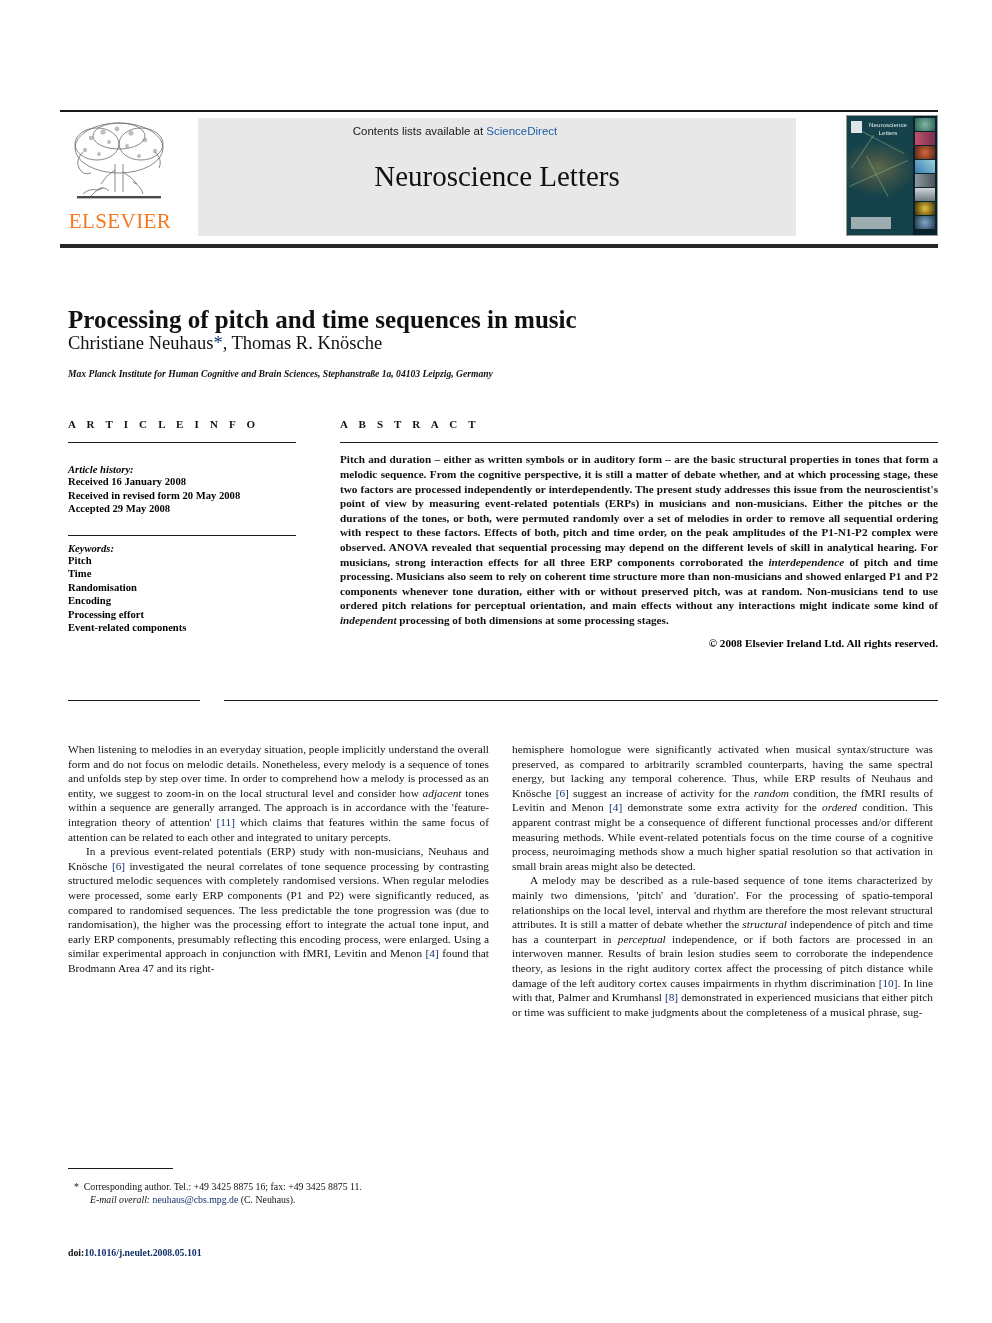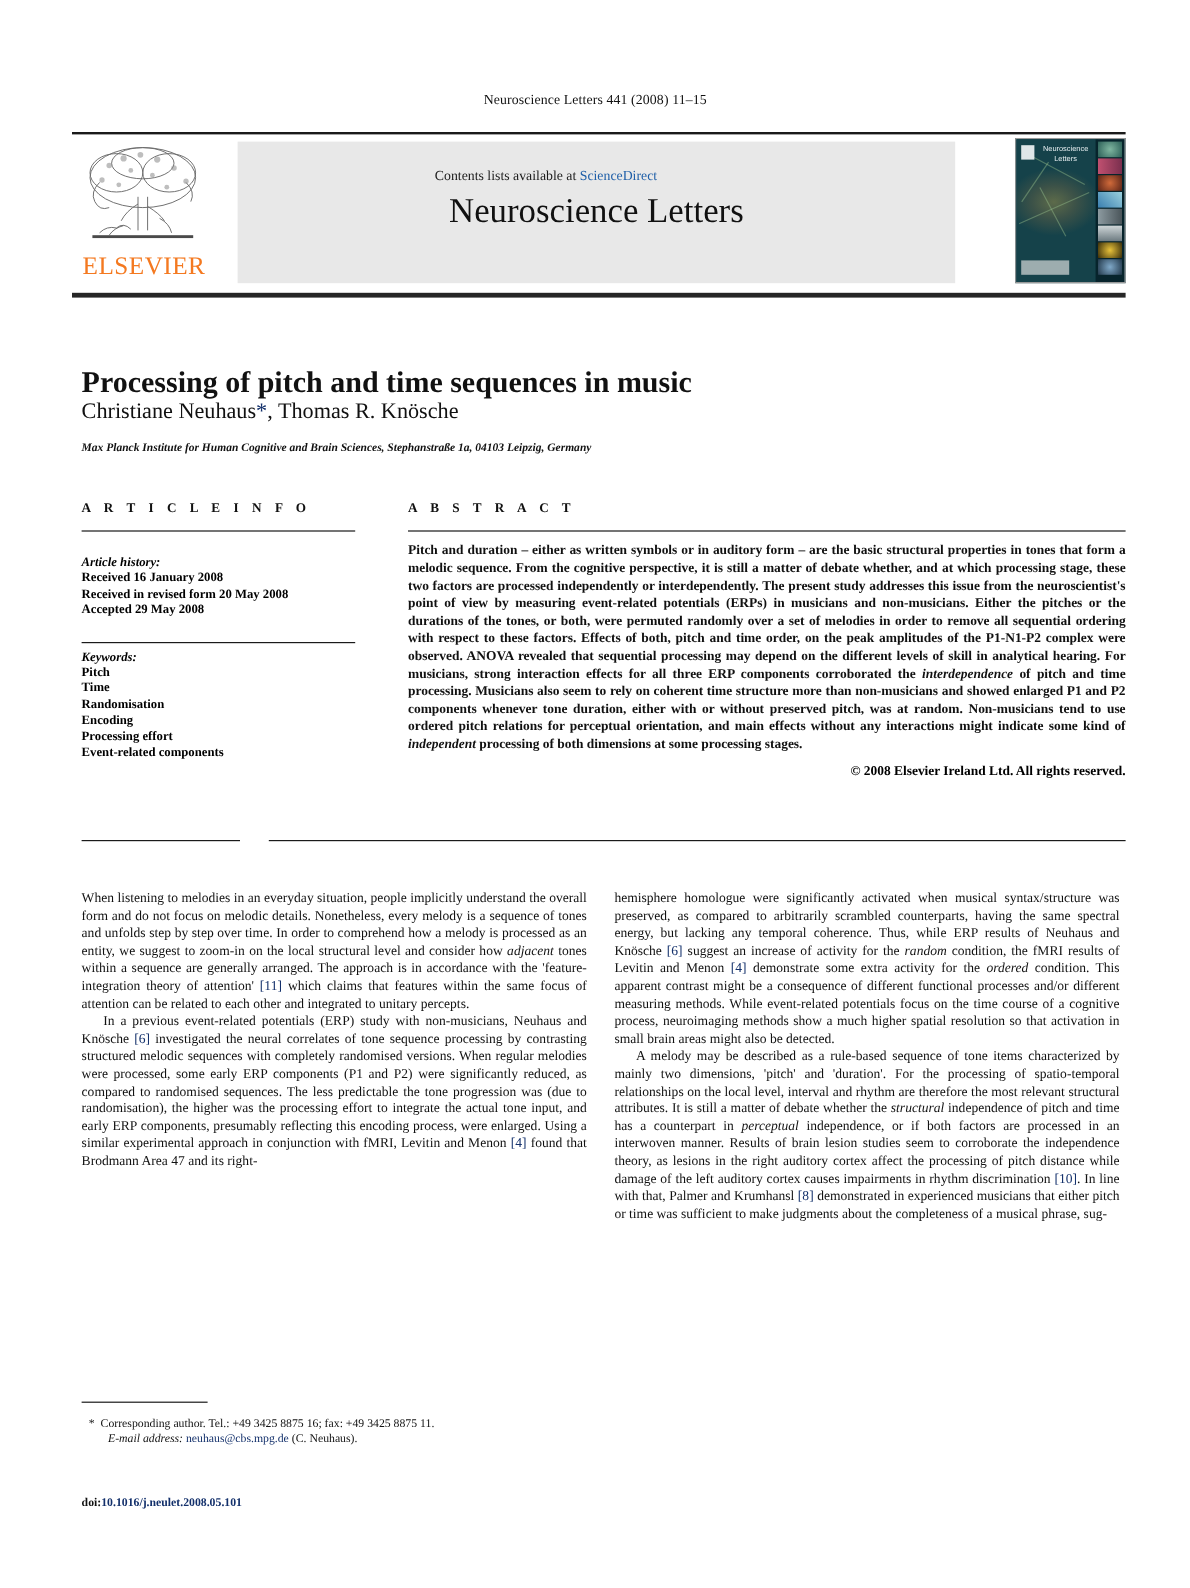--- a/index.html
+++ b/index.html
@@ -74,25 +74,25 @@
   .banner {
     position: absolute;
     top: 8px;
     left: 138px;
     width: 598px;
     height: 118px;
     background: #e8e8e8;
   }
   .banner-line1 {
     position: absolute;
-    top: 23px;
+    top: 7px;
     left: 0;
     width: 514px;
     text-align: center;
-    font-family: Liberation Serif, serif;
+    font-family: Liberation Sans, sans-serif;
     font-size: 11.5px;
     color: #1a1a1a;
   }
   .sciencedirect {
     color: #1f5fa8;
   }
   .banner-title {
     position: absolute;
     top: 42px;
     left: 0;
@@ -338,21 +338,20 @@
     line-height: 13px;
     font-weight: bold;
     color: #111;
   }
 </style>
 </head>
 <body>
 
 <div class="page">
 
-  <div class="running-head">Neuroscience Letters 441 (2008) 11–15</div>
 
   <div class="masthead">
     <div class="masthead-rule-top"></div>
 
     <div class="elsevier-logo">
       <div class="tree-box">
         <svg width="112" height="88" viewBox="0 0 112 88">
           <g stroke="#6b6b6b" stroke-width="0.8" fill="none">
             <ellipse cx="56" cy="30" rx="44" ry="25"></ellipse>
             <ellipse cx="34" cy="26" rx="22" ry="16"></ellipse>
@@ -458,20 +457,20 @@
   </div>
 
   <div class="body-col body-right">
     <p><span>hemisphere homologue were significantly activated when musical syntax/structure was preserved, as compared to arbitrarily scrambled counterparts, having the same spectral energy, but lacking any temporal coherence. Thus, while ERP results of Neuhaus and Knösche </span><span class="ref">[6]</span><span> suggest an increase of activity for the </span><i>random</i><span> condition, the fMRI results of Levitin and Menon </span><span class="ref">[4]</span><span> demonstrate some extra activity for the </span><i>ordered</i><span> condition. This apparent contrast might be a consequence of different functional processes and/or different measuring methods. While event-related potentials focus on the time course of a cognitive process, neuroimaging methods show a much higher spatial resolution so that activation in small brain areas might also be detected.</span></p>
     <p><span>A melody may be described as a rule-based sequence of tone items characterized by mainly two dimensions, 'pitch' and 'duration'. For the processing of spatio-temporal relationships on the local level, interval and rhythm are therefore the most relevant structural attributes. It is still a matter of debate whether the </span><i>structural</i><span> independence of pitch and time has a counterpart in </span><i>perceptual</i><span> independence, or if both factors are processed in an interwoven manner. Results of brain lesion studies seem to corroborate the independence theory, as lesions in the right auditory cortex affect the processing of pitch distance while damage of the left auditory cortex causes impairments in rhythm discrimination </span><span class="ref">[10]</span><span>. In line with that, Palmer and Krumhansl </span><span class="ref">[8]</span><span> demonstrated in experienced musicians that either pitch or time was sufficient to make judgments about the completeness of a musical phrase, sug-</span></p>
   </div>
 
   <div class="footnote-rule"></div>
   <div class="footnote">
     <div class="fn-indent"><span>*</span>&nbsp;&nbsp;<span>Corresponding author. Tel.: +49 3425 8875 16; fax: +49 3425 8875 11.</span></div>
-    <div class="fn-sub"><i>E-mail address:</i> <span class="link">neuhaus@cbs.mpg.de</span> <span>(C. Neuhaus).</span></div>
+    <div class="fn-sub"><i>E-mail overall:</i> <span class="link">neuhaus@cbs.mpg.de</span> <span>(C. Neuhaus).</span></div>
   </div>
 
   <div class="imprint">
     <div><span>doi:</span><span class="link">10.1016/j.neulet.2008.05.101</span></div>
   </div>
 
 </div>
 
 </body></html>

